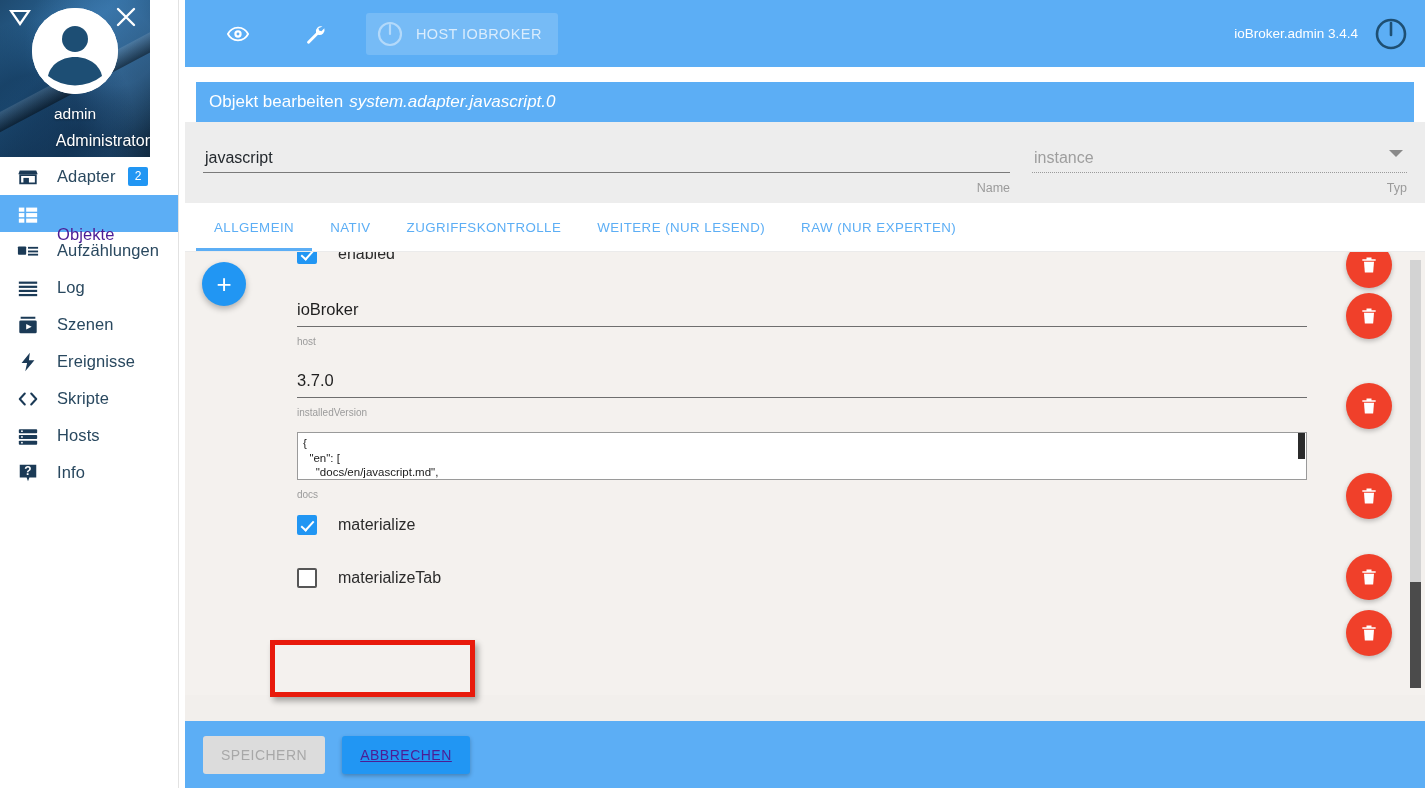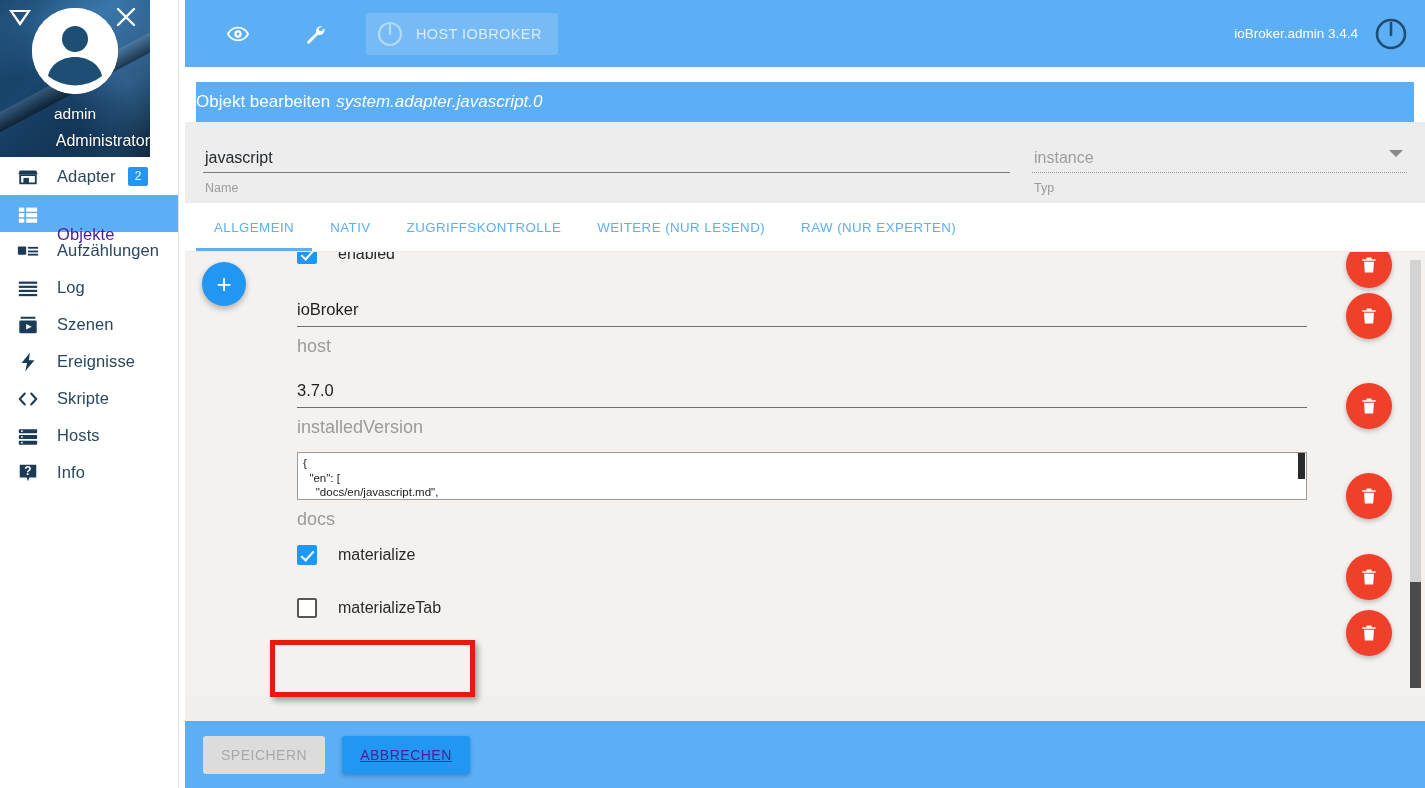--- a/index.html
+++ b/index.html
@@ -149,21 +149,21 @@
     position: absolute; left: 185px; top: 67px;
     width: 1240px; height: 721px;
     background: #f2efec;
   }
   .dlg-titlewrap { padding: 15px 11px 0 11px; background:#ffffff; }
   .dlg-title {
     height: 40px;
     background: #5CAEF5;
     color: #ffffff;
     display: flex; align-items: center;
-    padding-left: 0;
+    padding-left: 13px;
     font-size: 17px;
   }
   .dlg-title em { font-style: italic; margin-left: 6px; }
 
   .fields {
     background: #ededed;
     padding: 22px 18px 8px 18px;
     display: flex; gap: 22px;
   }
   .field { position: relative; }
@@ -173,21 +173,21 @@
     font-size: 16px; color: #24292e;
     height: 28px; line-height: 28px;
     padding-left: 2px;
   }
   .fval.muted { color: #9e9e9e; }
   .fline { height: 1px; background: #7a7a7a; }
   .fline.dotted {
     height: 0; background: none;
     border-bottom: 1px dotted #9a9a9a;
   }
-  .fhelp { font-size: 12.5px; color: #9b9b9b; padding-top: 8px; padding-left: 2px; }
+  .fhelp { font-size: 12.5px; color: #9b9b9b; padding-top: 8px; padding-left: 2px; text-align: right; }
   .caret {
     position: absolute; right: 4px; top: 6px;
     width: 0; height: 0;
     border-left: 7px solid transparent;
     border-right: 7px solid transparent;
     border-top: 7px solid #8a8a8a;
     cursor: pointer;
   }
 
   
@@ -254,21 +254,21 @@
     width: 5px; height: 11px;
     border: solid #ffffff;
     border-width: 0 2.4px 2.4px 0;
     transform: rotate(42deg);
   }
   .cb-label { margin-left: 21px; font-size: 16px; color: #2b2b2b; }
 
   .txt-row { padding-top: 16px; }
   .txt-val { font-size: 16.5px; color: #1f1f1f; height: 34px; line-height: 34px; }
   .txt-line { height: 1px; background: #6e6e6e; width: 1010px; }
-  .txt-help { font-size: 18px; color: #9b9b9b; padding-top: 9px; }
+  .txt-help { font-size: 10px; color: #9b9b9b; padding-top: 9px; }
 
   .ta-wrap { padding-top: 14px; position: relative; width: 1010px; }
   .ta {
     width: 1010px; height: 48px;
     border: 1px solid #9a9a9a;
     background: #ffffff;
     font-family: "Liberation Sans", sans-serif;
     font-size: 11.5px;
     line-height: 14.5px;
     color: #1a1a1a;

